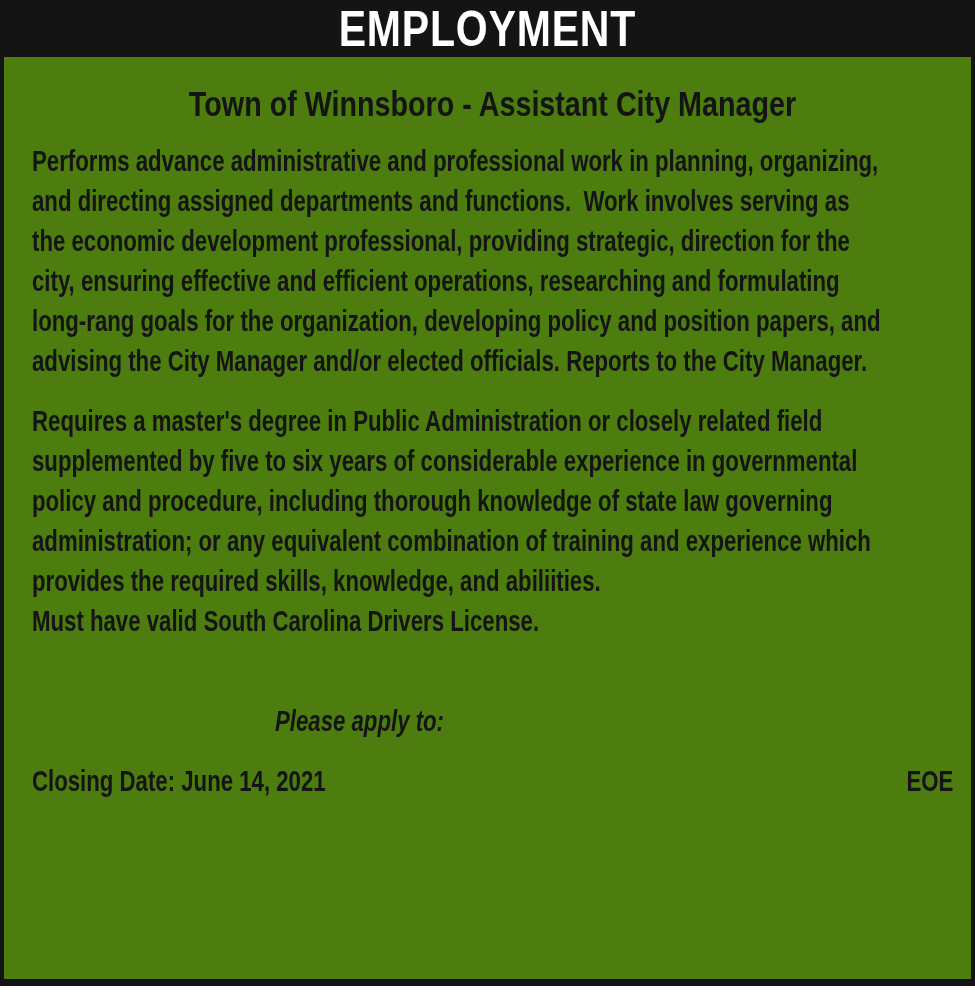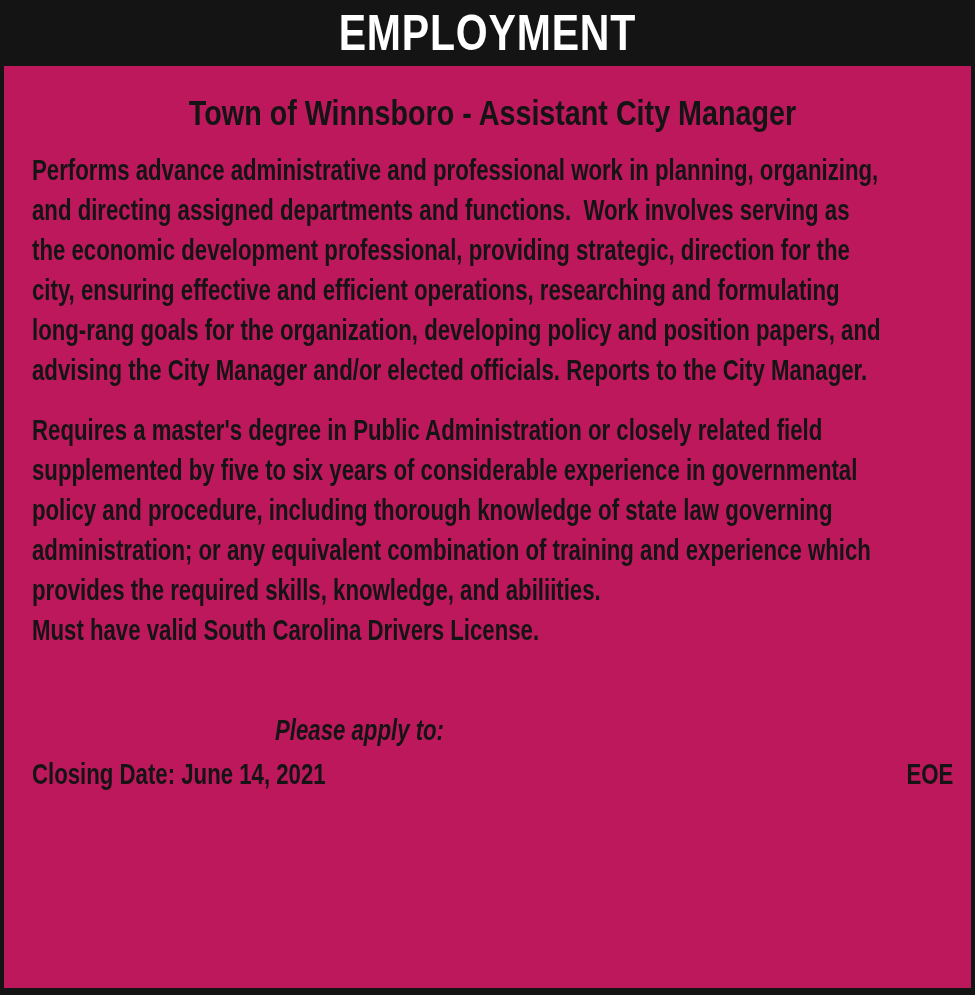--- a/index.html
+++ b/index.html
@@ -2,53 +2,53 @@
 <html style="--bar: #141414; --text: #141414; --background: #ffffff;"><head>
 <meta charset="utf-8">
 <style>
   html,body{margin:0;padding:0;background:#fff;}
   body{
     width:975px;height:1000px;overflow:hidden;position:relative;
     font-family:"Liberation Sans",sans-serif;
     color:var(--text,#141414);
   }
   .topbar{
-    width:975px;height:66px;background:var(--bar,#141414);
+    width:975px;height:57px;background:var(--bar,#141414);
     display:flex;align-items:center;justify-content:center;
   }
   .topbar-title{
     color:#fff;font-size:50px;font-weight:700;white-space:pre;
     transform-origin:center center;letter-spacing:1px;
   }
   .ad-box{
     box-sizing:border-box;width:975px;height:929px;
     border-left:4px solid var(--bar,#141414);
     border-right:4px solid var(--bar,#141414);
     border-bottom:7px solid var(--bar,#141414);
-    background:#be185d;
+    background:#4d7c0f;
     padding:24px 18px 14px 28px;
   }
   .ad-title{
     font-size:35px;font-weight:700;text-align:center;line-height:46px;
     white-space:pre;transform-origin:center center;margin-bottom:14px;
   }
   .para{margin:0;}
   .para.gap-after{margin-bottom:20px;}
   .line{
     font-size:30px;font-weight:700;line-height:40px;height:40px;
     white-space:pre;transform-origin:left center;
   }
   .apply-row{display:flex;margin-top:60px;}
   .apply-label{
     width:412px;flex:0 0 412px;text-align:right;
     font-size:30px;font-weight:700;font-style:italic;line-height:40px;height:40px;
     white-space:pre;transform-origin:right center;
   }
   .apply-address{margin-left:16px;}
-  .closing-row{display:flex;justify-content:space-between;margin-top:4px;}
+  .closing-row{display:flex;justify-content:space-between;margin-top:20px;}
   .closing-row .eoe{transform-origin:right center;}
 </style>
 </head>
 <body>
 
 <div class="topbar">
   <div class="topbar-title" style="transform: scaleX(0.82);">EMPLOYMENT</div>
 </div>
 
 <div class="ad-box">

